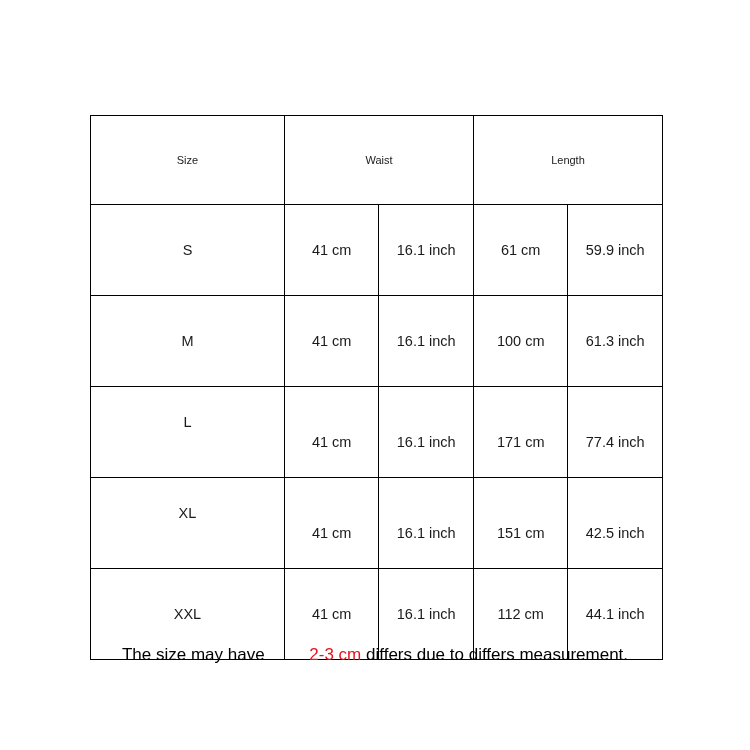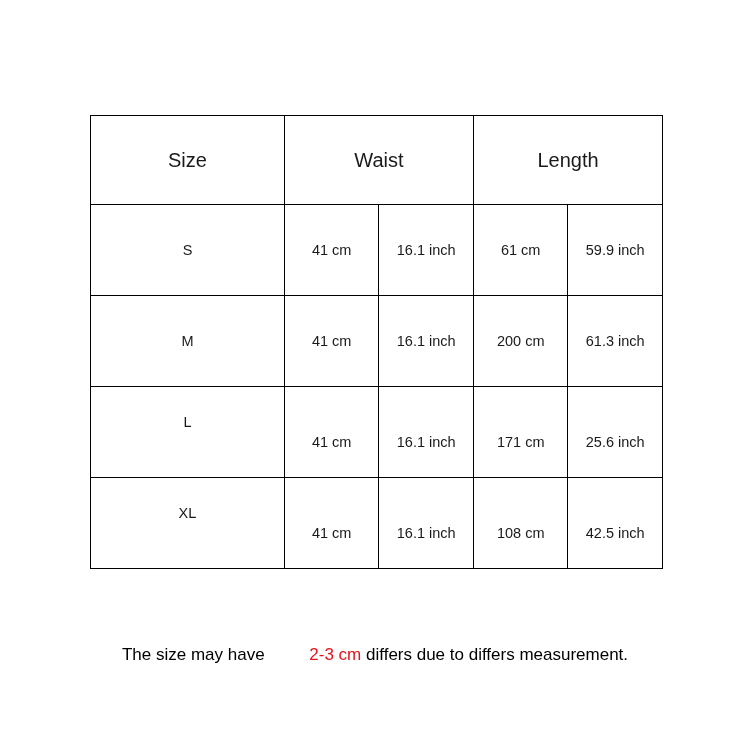--- a/index.html
+++ b/index.html
@@ -37,21 +37,21 @@
     font-size: 14.5px;
     color: #1a1a1a;
     padding: 0;
   }
   .col-size { width: 117px; }
   .col-cm   { width: 114px; margin-left: 22px; }
   .col-in   { width: 114px; }
   .col-cm2  { width: 114px; }
   .col-in2  { width: 114px; }
 
-  tr.header-row td { height: 88px; font-size: 20px; }
+  tr.header-row td { height: 88px; font-size: 11px; }
   tr.data-row td { height: 90px; }
 
   
   .nudge-down { position: relative; top: 10px; }
   .nudge-up { position: relative; top: -10px; }
 
   .note {
     position: absolute;
     left: 0;
     top: 645px;
@@ -84,39 +84,46 @@
           <td class="col-cm">41 cm</td>
           <td class="col-in">16.1 inch</td>
           <td class="col-cm2">61 cm</td>
           <td class="col-in2">59.9 inch</td>
         </tr>
 
         <tr class="data-row">
           <td class="col-size">M</td>
           <td class="col-cm">41 cm</td>
           <td class="col-in">16.1 inch</td>
-          <td class="col-cm2">200 cm</td>
+          <td class="col-cm2">100 cm</td>
           <td class="col-in2">61.3 inch</td>
         </tr>
 
         <tr class="data-row">
           <td class="col-size nudge-up">L</td>
           <td class="col-cm nudge-down">41 cm</td>
           <td class="col-in nudge-down">16.1 inch</td>
           <td class="col-cm2 nudge-down">171 cm</td>
-          <td class="col-in2 nudge-down">25.6 inch</td>
+          <td class="col-in2 nudge-down">77.4 inch</td>
         </tr>
 
         <tr class="data-row">
           <td class="col-size nudge-up">XL</td>
           <td class="col-cm nudge-down">41 cm</td>
           <td class="col-in nudge-down">16.1 inch</td>
-          <td class="col-cm2 nudge-down">108 cm</td>
+          <td class="col-cm2 nudge-down">151 cm</td>
           <td class="col-in2 nudge-down">42.5 inch</td>
         </tr>
 
+        <tr class="data-row">
+          <td class="col-size">XXL</td>
+          <td class="col-cm">41 cm</td>
+          <td class="col-in">16.1 inch</td>
+          <td class="col-cm2">112 cm</td>
+          <td class="col-in2">44.1 inch</td>
+        </tr>
       </tbody>
     </table>
   </div>
 
   <div class="note"><span>The size may have </span><span class="hl" style="color: rgb(232, 20, 28);">2-3 cm</span><span> differs due to differs measurement.</span></div>
 
 </div>
 
 </body></html>

